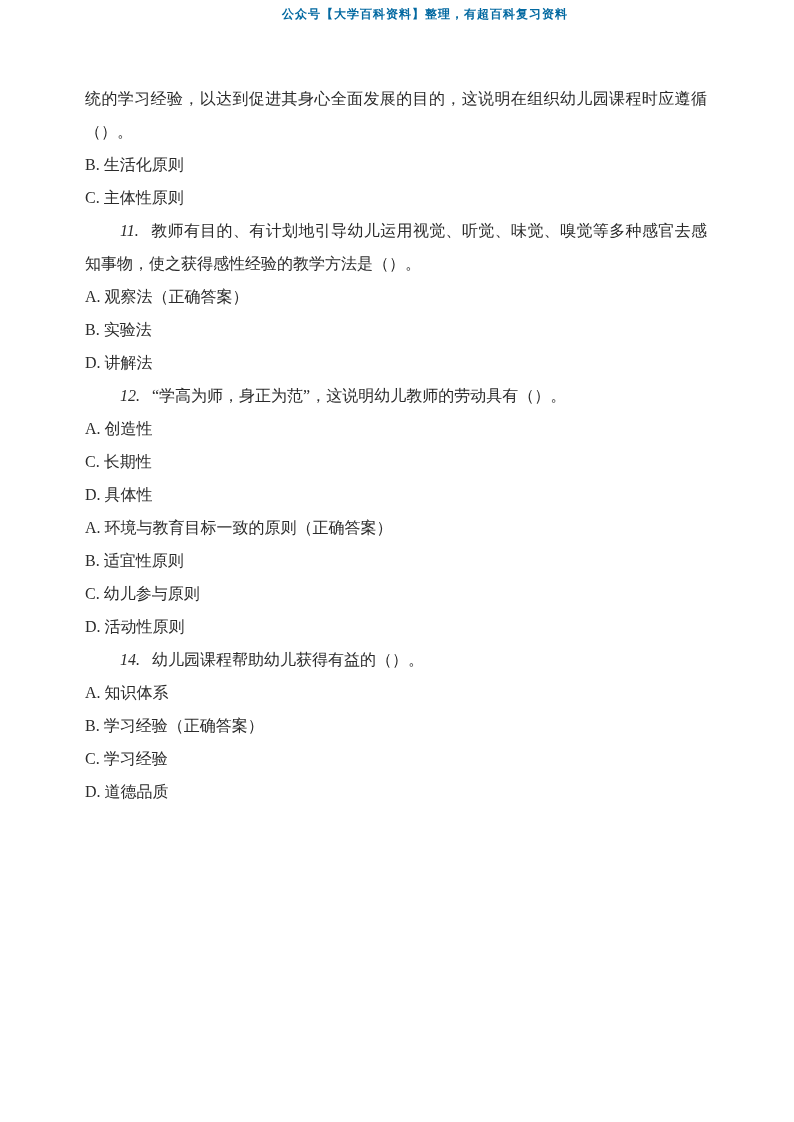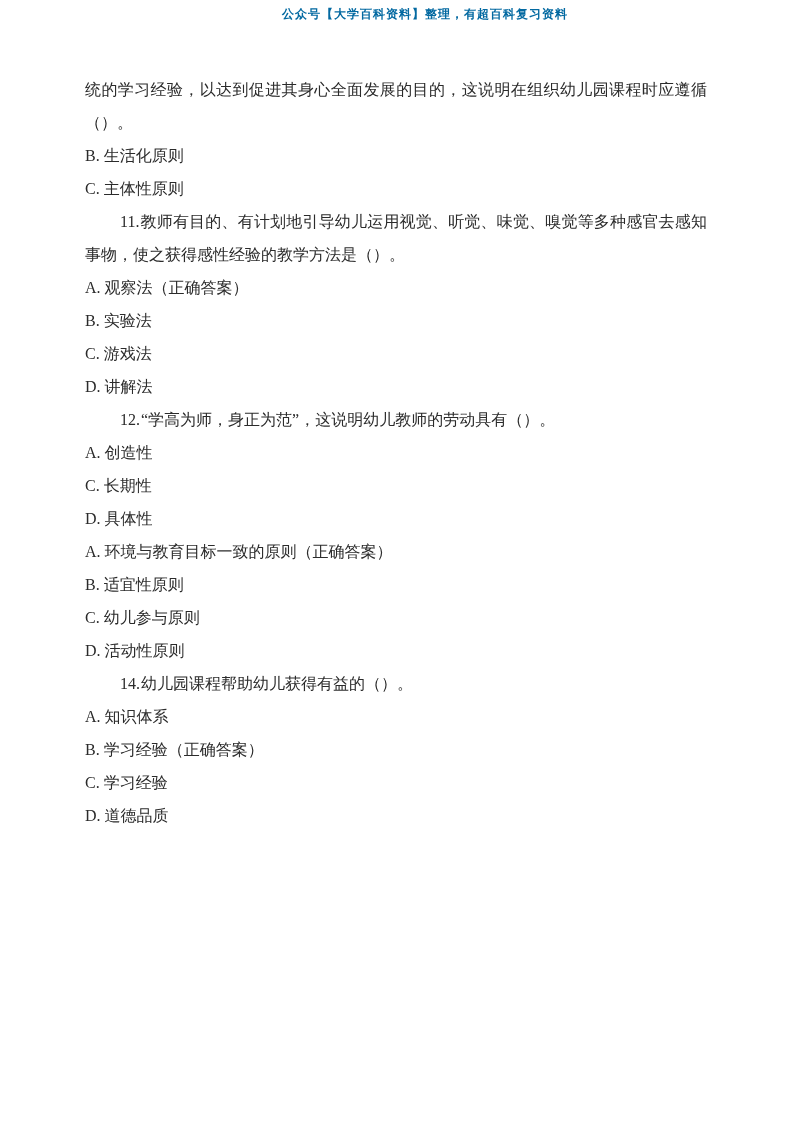--- a/index.html
+++ b/index.html
@@ -20,63 +20,63 @@
     top: 6px;
     left: 0;
     width: 794px;
     text-align: center;
     font-size: 12px;
     font-weight: bold;
     letter-spacing: 1px;
   }
   .doc-body {
     position: absolute;
-    top: 73px;
+    top: 82px;
     left: 85px;
     width: 622px;
     font-size: 16px;
     line-height: 33px;
     text-align: justify;
     text-justify: inter-ideograph;
     word-break: normal;
     line-break: strict;
   }
   .doc-body p {
     margin: 0;
     padding: 0;
   }
   .question {
     text-indent: 35px;
   }
   .option {
     padding-left: 35px;
   }
   .qnum {
-    margin-right: 1px;
+    margin-right: 12px;
+    font-style: italic;
   }
 </style>
 </head>
 <body>
 
 <div class="page" style="background: rgb(255, 255, 255);">
 
   <div class="doc-header" style="color: #0369a1; padding-left: 28px;">
     <span>公众号【大学百科资料】整理，有超百科复习资料</span>
   </div>
 
   <div class="doc-body" style="color: rgb(43, 43, 43);">
 
     <p class="cont">统的学习经验，以达到促进其身心全面发展的目的，这说明在组织幼儿园课程时应遵循（）。</p>
     <p class="option">B. 生活化原则</p>
     <p class="option">C. 主体性原则</p>
 
     <p class="question"><span class="qnum">11.</span><span>教师有目的、有计划地引导幼儿运用视觉、听觉、味觉、嗅觉等多种感官去感知事物，使之获得感性经验的教学方法是（）。</span></p>
     <p class="option">A. 观察法（正确答案）</p>
     <p class="option">B. 实验法</p>
-    <p class="option">C. 游戏法</p>
     <p class="option">D. 讲解法</p>
 
     <p class="question"><span class="qnum">12.</span><span>“学高为师，身正为范”，这说明幼儿教师的劳动具有（）。</span></p>
     <p class="option">A. 创造性</p>
     <p class="option">C. 长期性</p>
     <p class="option">D. 具体性</p>
 
     <p class="option">A. 环境与教育目标一致的原则（正确答案）</p>
     <p class="option">B. 适宜性原则</p>
     <p class="option">C. 幼儿参与原则</p>

